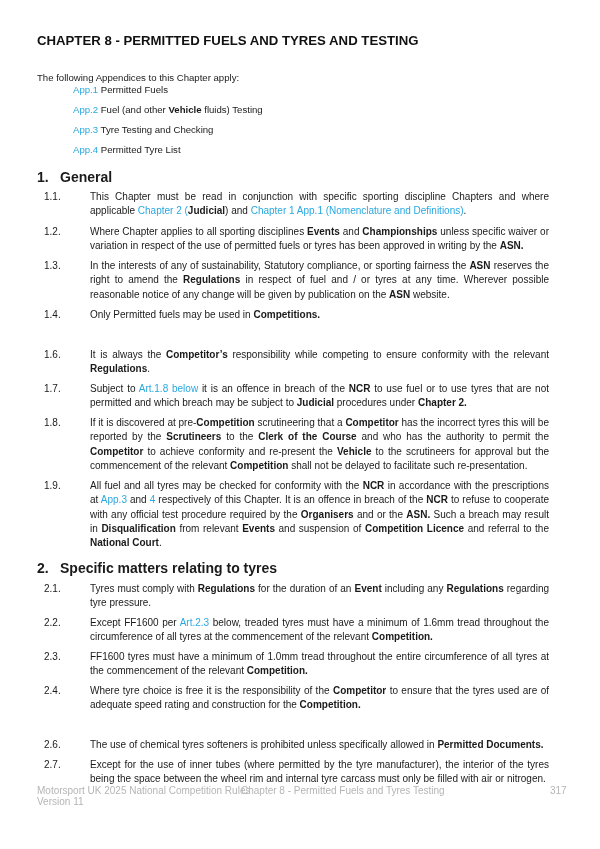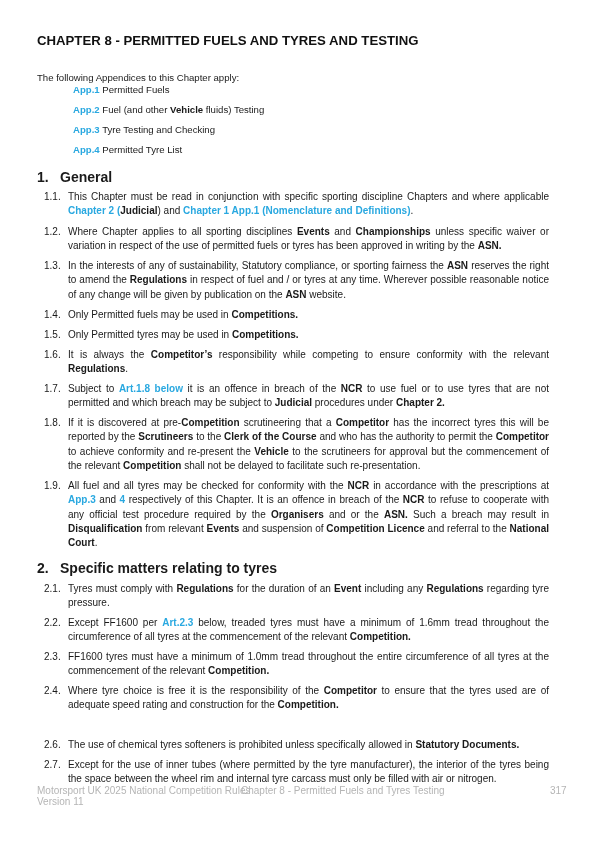--- a/index.html
+++ b/index.html
@@ -8,31 +8,31 @@
     font-family: "Liberation Sans", sans-serif; color: #1a1a1a;
   }
   .page { position: absolute; left: 0; top: 0; width: 496px; height: 849px; }
   .title {
     position: absolute; left: 37px; top: 33px;
     font-size: 13.2px; font-weight: bold; letter-spacing: 0px; color: #111;
   }
   .intro { position: absolute; left: 37px; top: 64px; font-size: 9.6px; margin-top: 8px; }
   .apps { position: absolute; left: 73px; top: 84px; }
   .app-item { font-size: 9.6px; height: 20px; line-height: 11px; }
-  .lnk { color: #29a8e0; font-weight: bold; }
+  .lnk { color: #29a8e0; font-weight: normal; }
   .b { font-weight: bold; }
   .section-head {
     position: absolute; left: 37px; font-size: 14px; font-weight: bold;
   }
   .section-head .num { display: inline-block; width: 23px; }
   .clause {
     position: absolute; left: 44px; width: 505px; font-size: 10px; line-height: 14.3px;
   }
   .clause .cnum { position: absolute; left: 0; top: 0; width: 34px; }
-  .clause .ctext { margin-left: 24px; text-align: justify; }
+  .clause .ctext { margin-left: 46px; text-align: justify; }
   .footer {
     position: absolute; top: 785px; font-size: 10px; color: #b5b5b5; line-height: 11px;
   }
 </style>
 </head>
 <body>
 
 <div class="page">
   <div class="title">CHAPTER 8 - PERMITTED FUELS AND TYRES AND TESTING</div>
   <div class="intro">The following Appendices to this Chapter apply:</div>
@@ -56,24 +56,20 @@
     <span class="cnum">1.2.</span>
     <div class="ctext"><span>Where Chapter applies to all sporting disciplines </span><span class="b">Events</span><span> and </span><span class="b">Championships</span><span> unless specific waiver or variation in respect of the use of permitted fuels or tyres has been approved in writing by the </span><span class="b">ASN.</span></div>
   </div>
   <div class="clause" style="top:259px">
     <span class="cnum">1.3.</span>
     <div class="ctext"><span>In the interests of any of sustainability, Statutory compliance, or sporting fairness the </span><span class="b">ASN</span><span> reserves the right to amend the </span><span class="b">Regulations</span><span> in respect of fuel and / or tyres at any time. Wherever possible reasonable notice of any change will be given by publication on the </span><span class="b">ASN</span><span> website.</span></div>
   </div>
   <div class="clause" style="top:308px">
     <span class="cnum">1.4.</span>
     <div class="ctext"><span>Only Permitted fuels may be used in </span><span class="b">Competitions.</span></div>
-  </div>
-  <div class="clause" style="top:328px">
-    <span class="cnum">1.5.</span>
-    <div class="ctext"><span>Only Permitted tyres may be used in </span><span class="b">Competitions.</span></div>
   </div>
   <div class="clause" style="top:348px">
     <span class="cnum">1.6.</span>
     <div class="ctext"><span>It is always the </span><span class="b">Competitor’s</span><span> responsibility while competing to ensure conformity with the relevant </span><span class="b">Regulations</span><span>.</span></div>
   </div>
   <div class="clause" style="top:382px">
     <span class="cnum">1.7.</span>
     <div class="ctext"><span>Subject to </span><span class="lnk">Art.1.8 below</span><span> it is an offence in breach of the </span><span class="b">NCR</span><span> to use fuel or to use tyres that are not permitted and which breach may be subject to </span><span class="b">Judicial</span><span> procedures under </span><span class="b">Chapter 2.</span></div>
   </div>
   <div class="clause" style="top:416px">
@@ -100,21 +96,21 @@
   <div class="clause" style="top:650px">
     <span class="cnum">2.3.</span>
     <div class="ctext"><span>FF1600 tyres must have a minimum of 1.0mm tread throughout the entire circumference of all tyres at the commencement of the relevant </span><span class="b">Competition.</span></div>
   </div>
   <div class="clause" style="top:684px">
     <span class="cnum">2.4.</span>
     <div class="ctext"><span>Where tyre choice is free it is the responsibility of the </span><span class="b">Competitor</span><span> to ensure that the tyres used are of adequate speed rating and construction for the </span><span class="b">Competition.</span></div>
   </div>
   <div class="clause" style="top:738px">
     <span class="cnum">2.6.</span>
-    <div class="ctext"><span>The use of chemical tyres softeners is prohibited unless specifically allowed in </span><span class="b">Statutory Documents.</span></div>
+    <div class="ctext"><span>The use of chemical tyres softeners is prohibited unless specifically allowed in </span><span class="b">Permitted Documents.</span></div>
   </div>
   <div class="clause" style="top:758px">
     <span class="cnum">2.7.</span>
     <div class="ctext"><span>Except for the use of inner tubes (where permitted by the tyre manufacturer), the interior of the tyres being the space between the wheel rim and internal tyre carcass must only be filled with air or nitrogen.</span></div>
   </div>
 
   <div class="footer" style="left:37px">
     <div>Motorsport UK 2025 National Competition Rules</div>
     <div>Version 11</div>
   </div>

